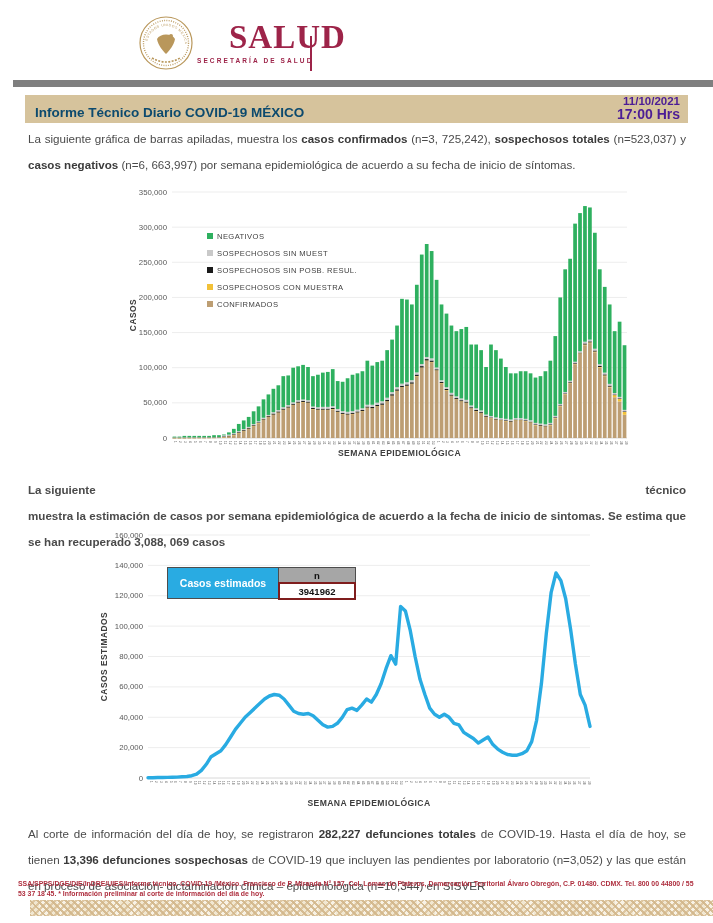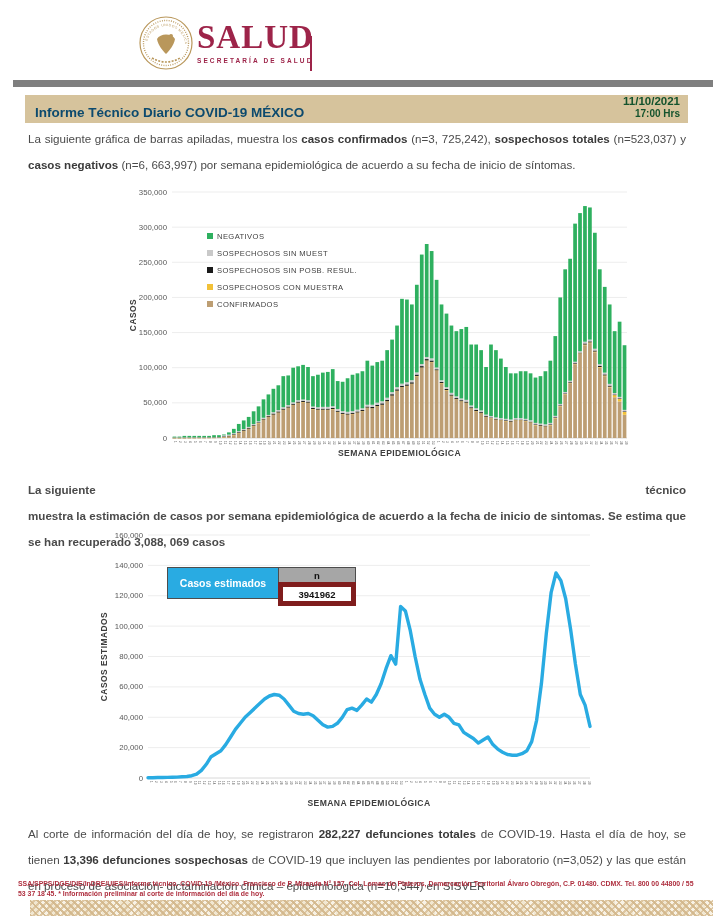--- a/index.html
+++ b/index.html
@@ -1,54 +1,54 @@
 <!DOCTYPE html>
 <html><head>
 <meta charset="utf-8">
 <style>
   html,body{margin:0;padding:0;background:#ffffff;}
   .page{position:relative;width:713px;height:923px;background:#fff;overflow:hidden;
         font-family:"Liberation Sans",sans-serif;color:#4a4a4a;}
   
   .emblem{position:absolute;left:138px;top:14px;width:56px;height:58px;}
   .brand{position:absolute;left:197px;top:20px;color:#9D2449;}
-  .brand-name{font-family:"Liberation Serif",serif;font-weight:bold;font-size:33px;letter-spacing:1px;line-height:34px;}
+  .brand-name{font-family:"Liberation Serif",serif;font-weight:bold;font-size:33px;letter-spacing:1px;line-height:34px;margin-left:32px;}
   .brand-sub{font-size:6.5px;font-weight:bold;letter-spacing:2.1px;margin-top:3px;color:#9D2449;}
   .hdr-divider{position:absolute;left:310px;top:36px;width:2px;height:35px;background:#9D2449;}
   .subsec{position:absolute;left:322px;top:31px;color:#9D2449;font-family:"Liberation Serif",serif;
           font-weight:bold;font-size:15px;line-height:21px;letter-spacing:.2px;}
   .gray-bar{position:absolute;left:13px;top:80px;width:700px;height:7px;background:#7F7F7F;}
   .titlebar{position:absolute;left:25px;top:95px;width:663px;height:28px;background:#D6C39C;
             display:flex;justify-content:space-between;align-items:flex-end;box-sizing:border-box;
             padding:2px 8px 3px 10px;}
   .titlebar .tb-title{color:#0c4a6e;font-weight:bold;font-size:13.5px;}
-  .tb-right{text-align:right;color:#14532d;line-height:12px;}
+  .tb-right{text-align:right;color:#4c1d95;line-height:12px;}
   .tb-date{font-weight:bold;font-size:11.5px;}
-  .tb-time{font-size:10px;font-weight:bold;margin-top:1px;}
+  .tb-time{font-size:14px;font-weight:bold;margin-top:1px;}
   
   .para{position:absolute;font-size:11.6px;line-height:26px;color:#4a4a4a;text-align:justify;}
   .para .b{font-weight:bold;color:#3a3a3a;}
   #p1{left:28px;top:126px;width:658px;}
   #p2{left:28px;top:477px;width:658px;font-weight:bold;}
   #p2 .split{display:flex;justify-content:space-between;}
   #p3{left:28px;top:821px;width:658px;}
   
   .chart{position:absolute;}
   #chart1{left:122px;top:183px;width:580px;height:285px;}
   #chart2{left:95px;top:530px;width:560px;height:288px;}
   svg{display:block;}
   
   .est-table{position:absolute;left:72px;top:37px;display:flex;font-size:10px;}
   .est-label{width:110px;height:30px;background:#29ABE2;color:#fff;font-weight:bold;font-size:10.5px;
              display:flex;align-items:center;justify-content:center;border:1px solid #4d4d4d;}
   .est-col{width:78px;margin-left:-1px;}
   .est-head{height:14px;background:#A6A6A6;color:#111;font-weight:bold;font-size:9.5px;
             display:flex;align-items:center;justify-content:center;border:1px solid #4d4d4d;}
   .est-val{height:14px;background:#fff;color:#111;font-weight:bold;font-size:9.5px;
-           display:flex;align-items:center;justify-content:center;border:5px solid #7f1d1d;margin-top:-1px;}
+           display:flex;align-items:center;justify-content:center;border:2px solid #7f1d1d;margin-top:-1px;}
   
   .footnote{position:absolute;left:18px;top:879px;width:682px;font-size:6.9px;line-height:10px;
             color:#AE2E3E;font-weight:bold;}
   .decor-band{position:absolute;left:30px;top:900px;width:683px;height:16px;opacity:.85;
      background:
        repeating-linear-gradient(45deg, rgba(203,171,120,.9) 0 2px, transparent 2px 5px),
        repeating-linear-gradient(-45deg, rgba(214,185,139,.9) 0 2px, transparent 2px 5px),
        repeating-linear-gradient(90deg, #EFE3CA 0 9px, #F7F0E1 9px 18px);}
 </style>
 </head>

